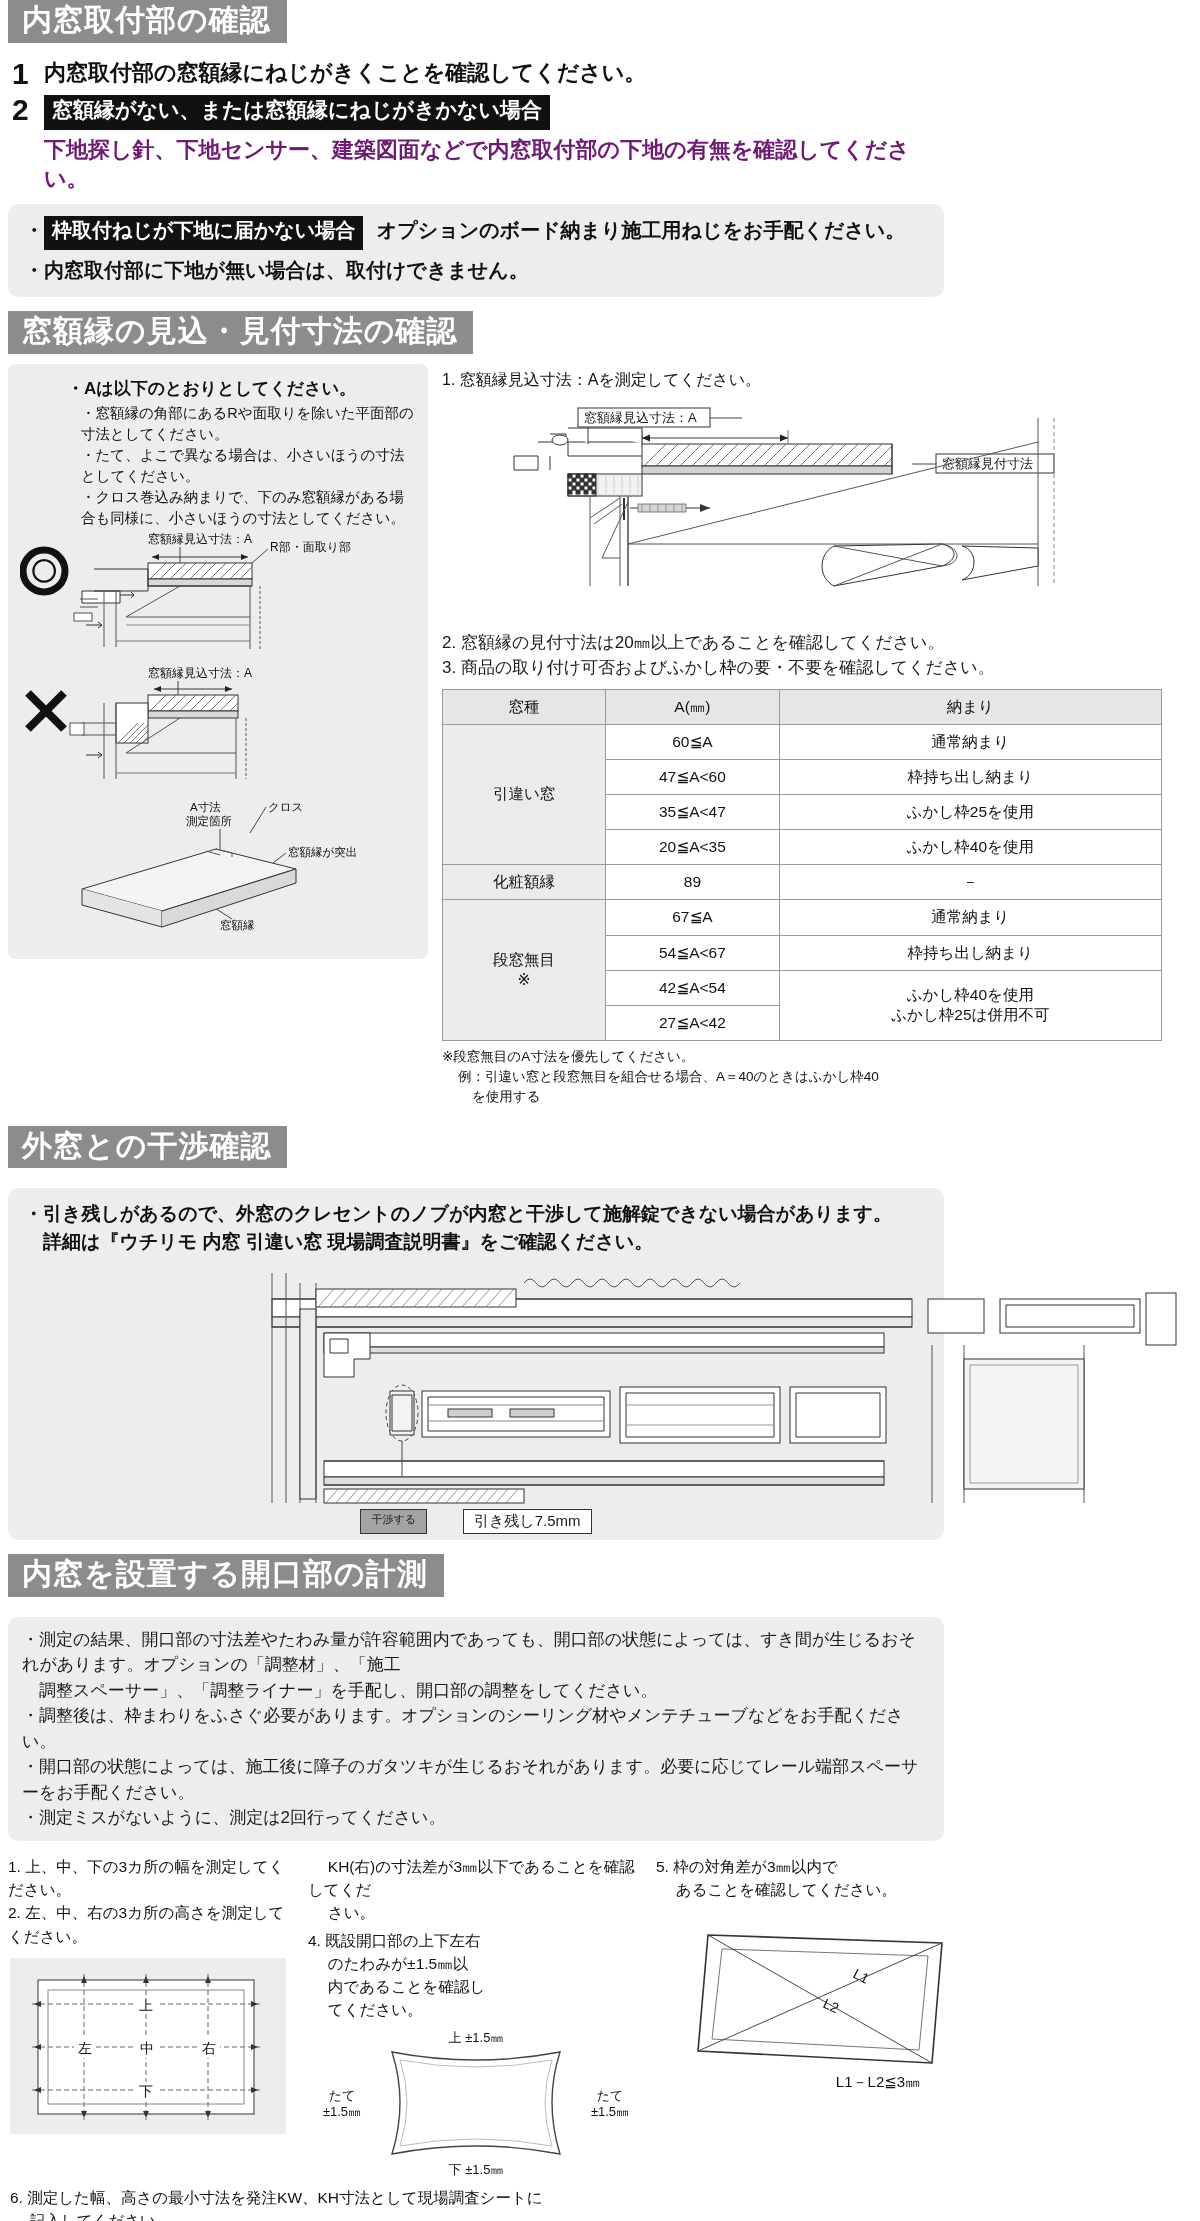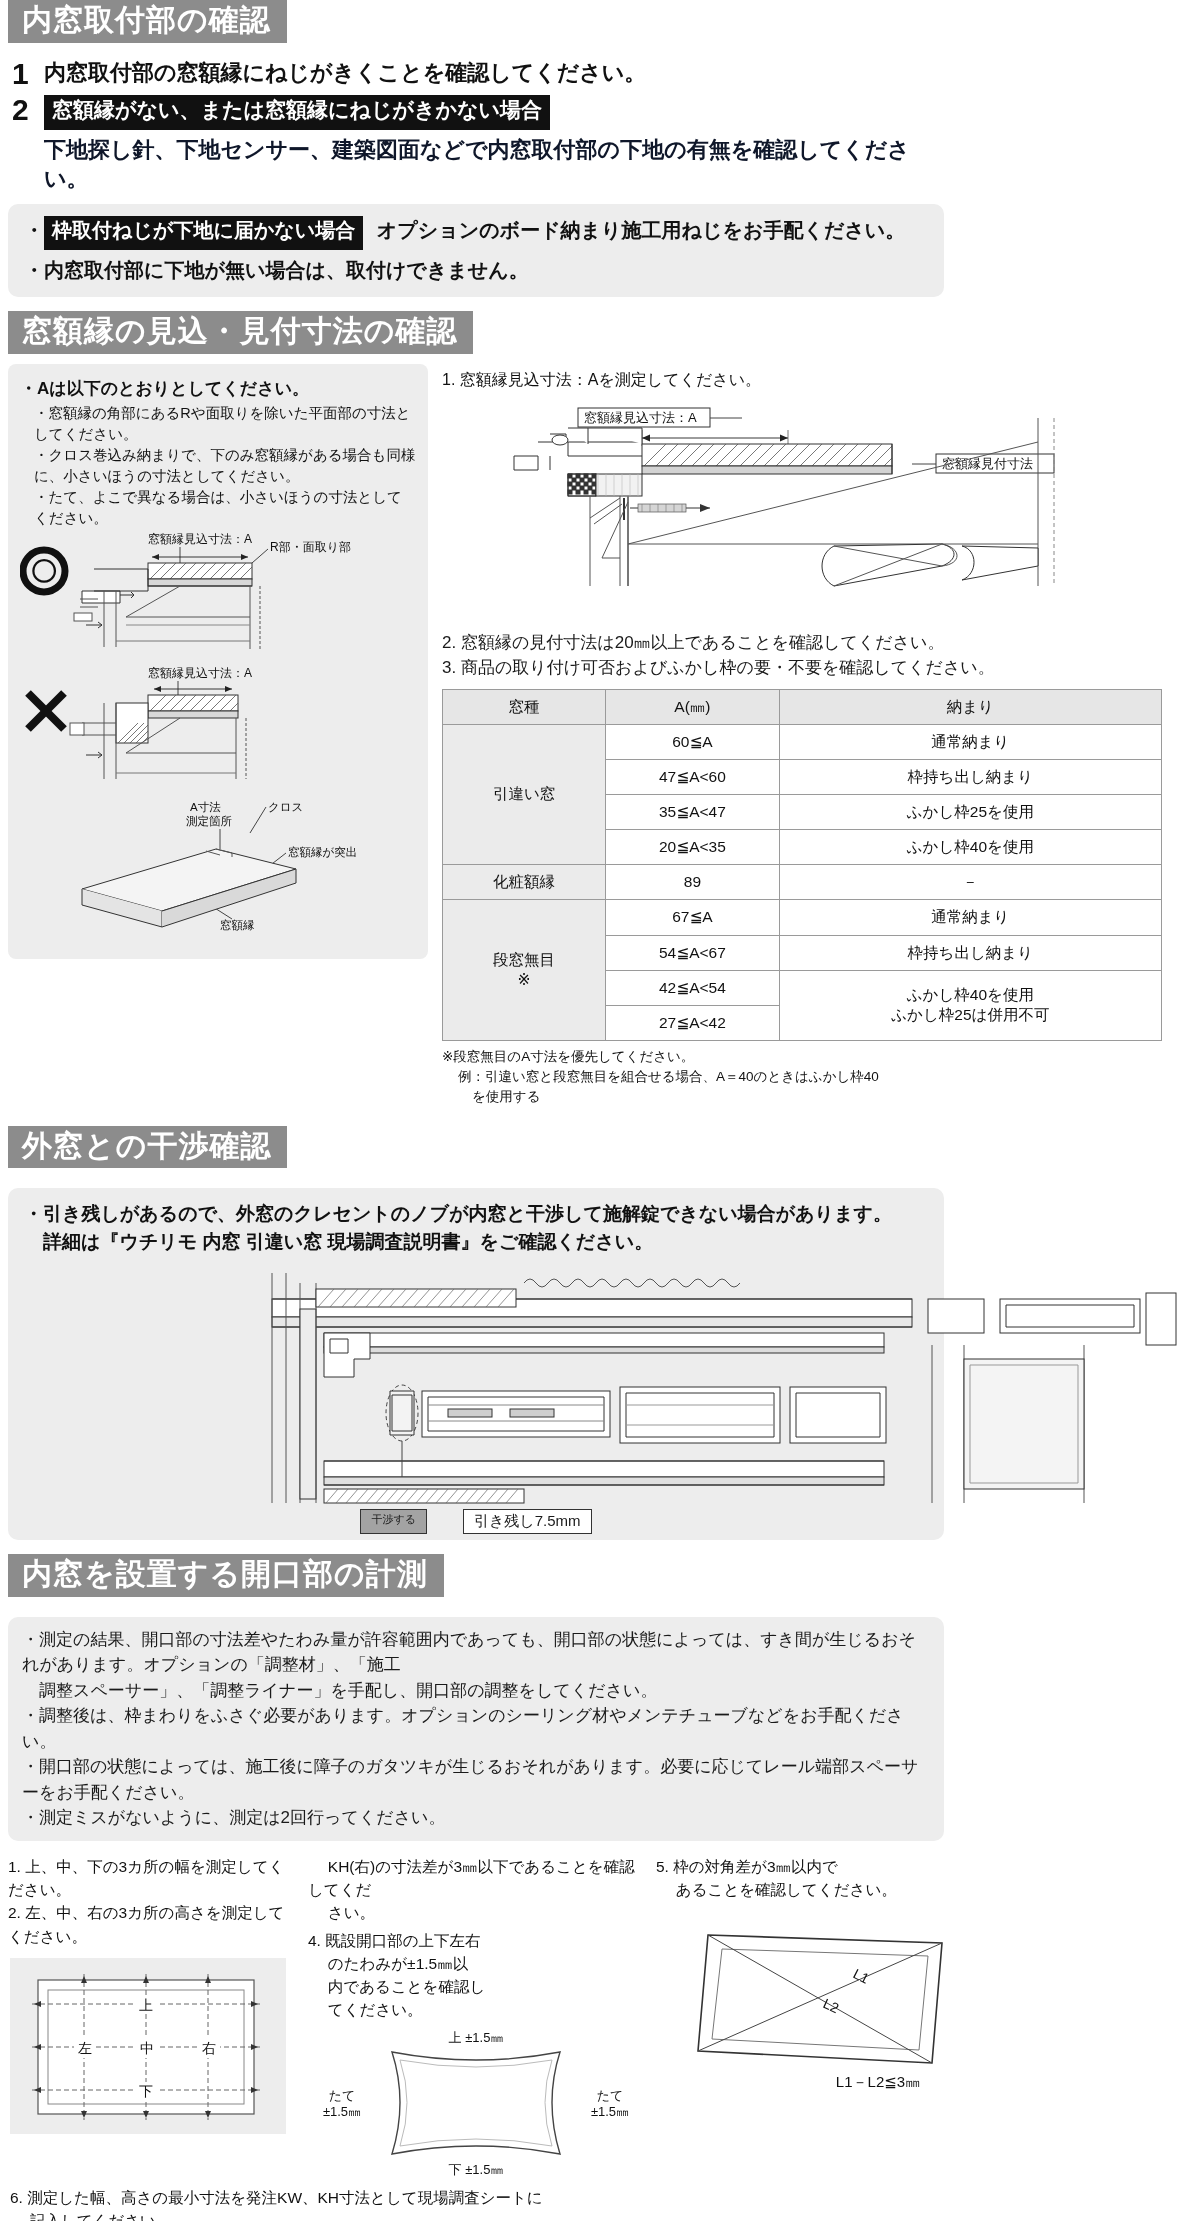--- a/index.html
+++ b/index.html
@@ -30,37 +30,37 @@
     font-size:30px;font-weight:bold;line-height:1;
     width:32px;flex:0 0 32px;color:#111;
     font-family:"Liberation Sans",sans-serif;
   }
   .step-body{flex:1;}
   .step-text{font-size:22px;font-weight:bold;line-height:1.3;color:#111;}
   .inv{
     display:inline-block;background:#111;color:#fff;
     font-size:21px;font-weight:bold;padding:2px 8px 8px 8px;line-height:1.2;
   }
-  .sub-text{font-size:22px;font-weight:bold;line-height:1.35;margin-top:5px;color:#0f172a;}
+  .sub-text{font-size:22px;font-weight:bold;line-height:1.35;margin-top:5px;color:#701a75;}
 
   
   .note{
     background:#ededed;border-radius:10px;
     margin:10px 8px 14px 8px;padding:12px 16px;
   }
   .note-line{font-size:20px;font-weight:bold;line-height:1.45;color:#111;display:flex;align-items:flex-start;}
   .note-line .bul{flex:0 0 16px;}
   .note-line .txt{flex:1;}
 
   
   .sec2{display:flex;margin:0 8px;gap:14px;align-items:flex-start;}
   .sec2 .col-l{width:420px;flex:0 0 420px;background:#ededed;border-radius:8px;padding:12px 12px 16px 12px;box-sizing:border-box;min-height:520px;position:relative;}
   .sec2 .col-r{flex:1;padding-top:4px;}
 
-  .bl{font-size:16px;line-height:1.5;color:#111;}
+  .bl{font-size:16px;line-height:1.5;color:#111;margin-left:47px;}
   .bl .l1{font-weight:bold;font-size:17px;margin-bottom:2px;}
   .bl .l2{margin-left:14px;font-size:14.5px;line-height:1.45;}
   .small{font-size:17px;line-height:1.5;}
   .num-line{font-size:16px;line-height:1.5;color:#111;}
 
   
   table.spec{
     border-collapse:collapse;width:100%;margin-top:8px;
     font-size:15.5px;color:#111;
   }
@@ -129,22 +129,22 @@
 
   <div style="margin-top:6px;">
     <div class="sec-head">窓額縁の見込・見付寸法の確認</div>
 
     <div class="sec2">
 
       <div class="col-l">
         <div class="bl">
           <div class="l1">・Aは以下のとおりとしてください。</div>
           <div class="l2">・窓額縁の角部にあるRや面取りを除いた平面部の寸法としてください。</div>
+          <div class="l2">・たて、よこで異なる場合は、小さいほうの寸法としてください。</div>
           <div class="l2">・クロス巻込み納まりで、下のみ窓額縁がある場合も同様に、小さいほうの寸法としてください。</div>
-          <div class="l2">・たて、よこで異なる場合は、小さいほうの寸法としてください。</div>
         </div>
 
         <svg class="draw" width="396" height="130" viewBox="0 0 396 130">
           <text x="24" y="58" font-size="54" font-family="Liberation Sans, sans-serif" fill="#111" text-anchor="middle">○</text>
           <circle cx="24" cy="42" r="21" fill="none" stroke="#111" stroke-width="7"></circle>
 
           <text x="128" y="14" font-size="12" fill="#111">窓額縁見込寸法：A</text>
           <text x="250" y="22" font-size="12" fill="#111">R部・面取り部</text>
 
           <line x1="160" y1="18" x2="160" y2="34" stroke="#444" stroke-width="1"></line>

